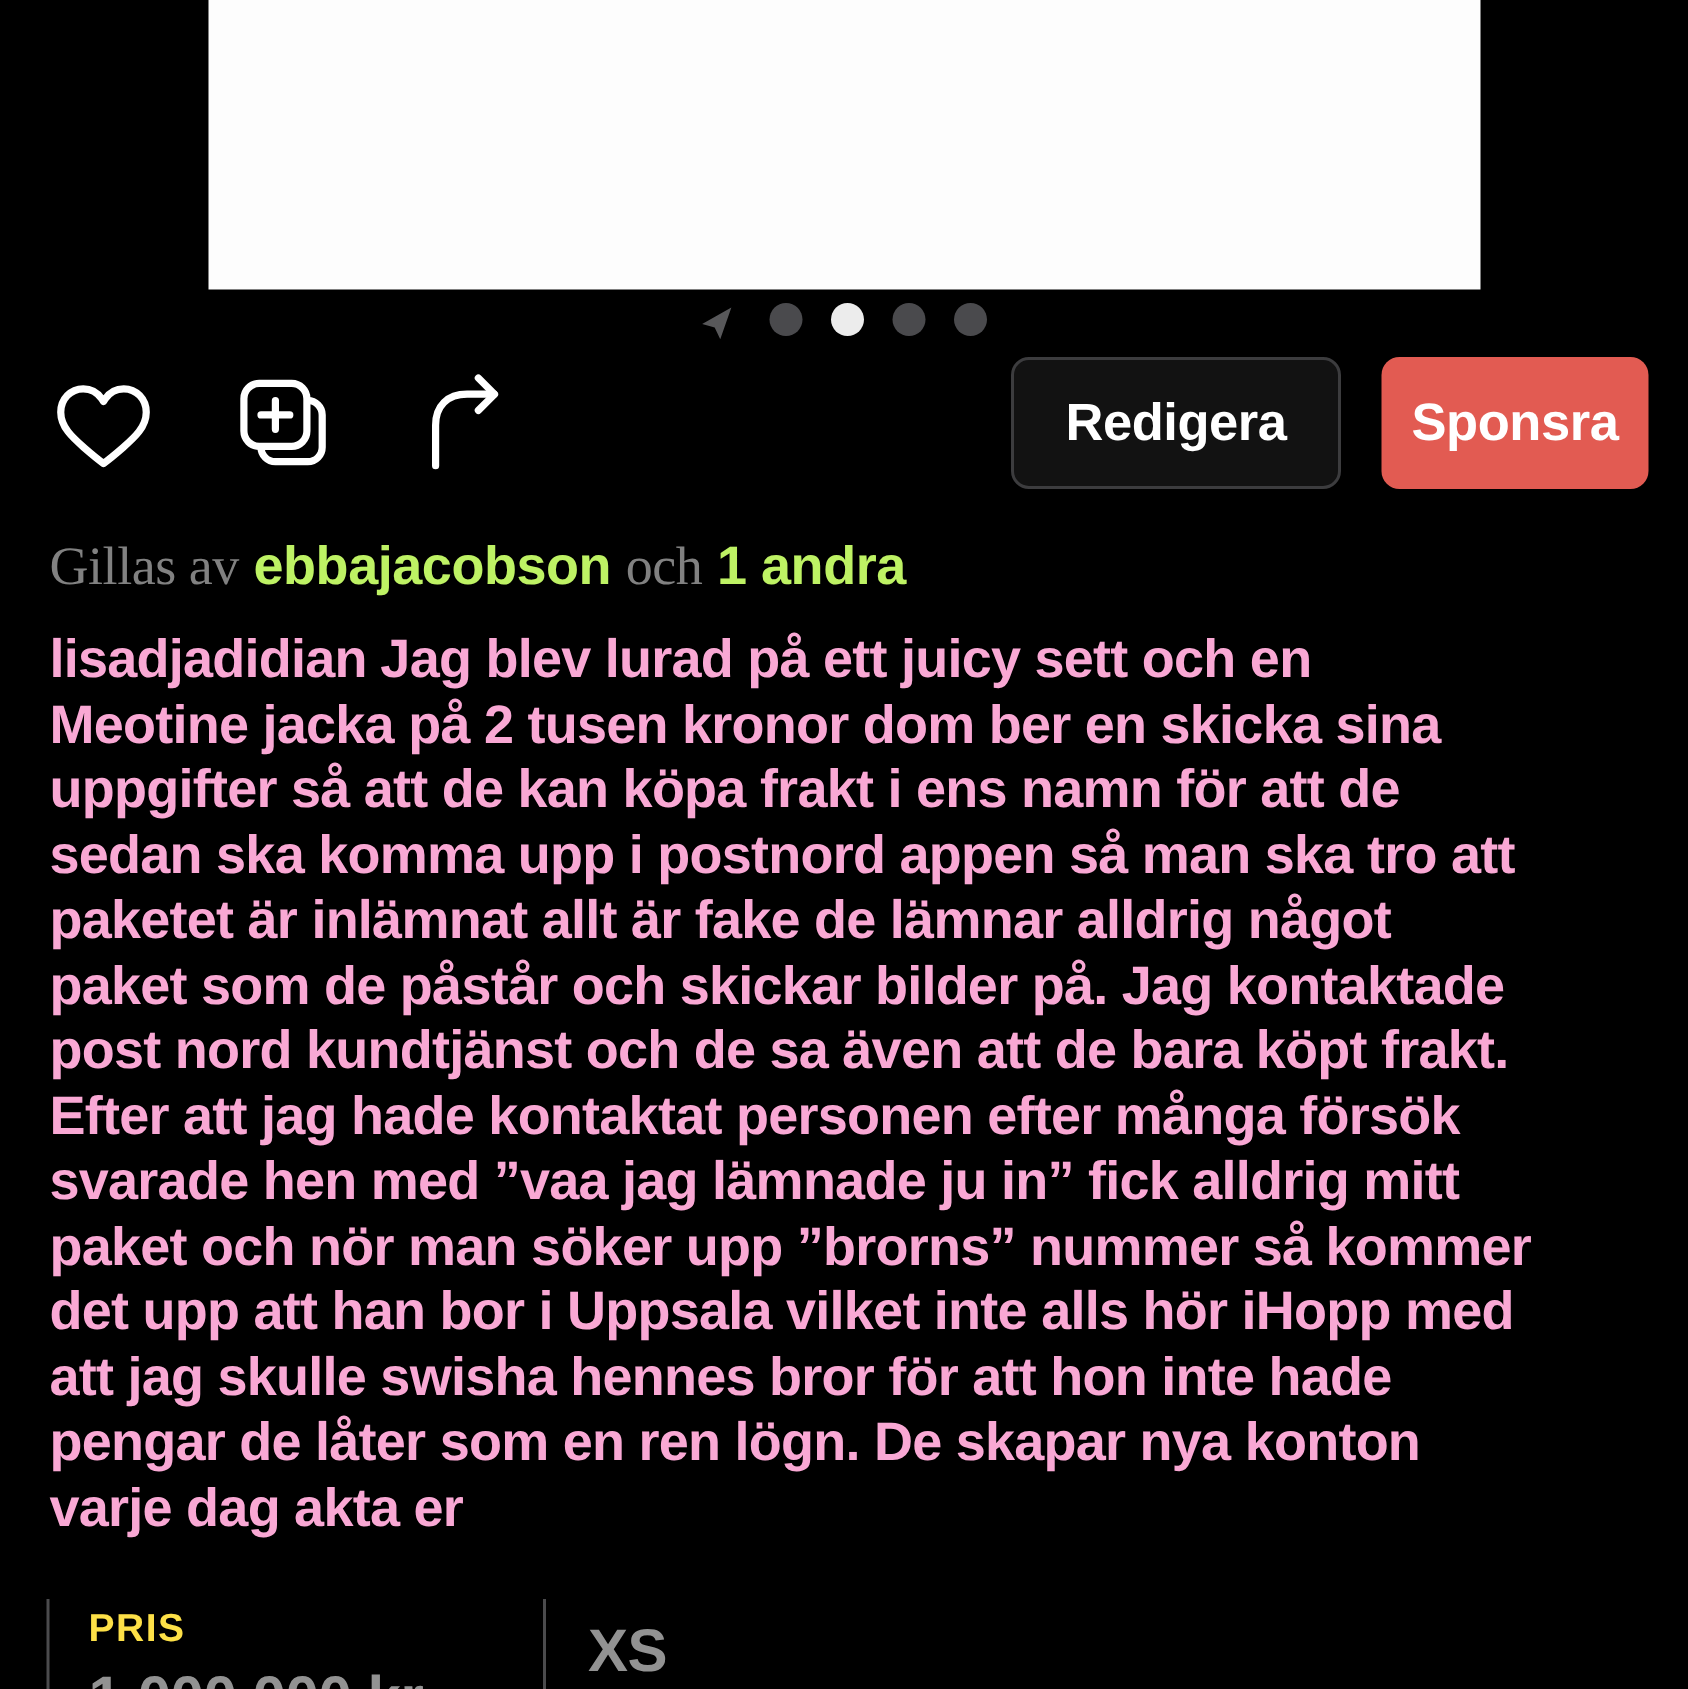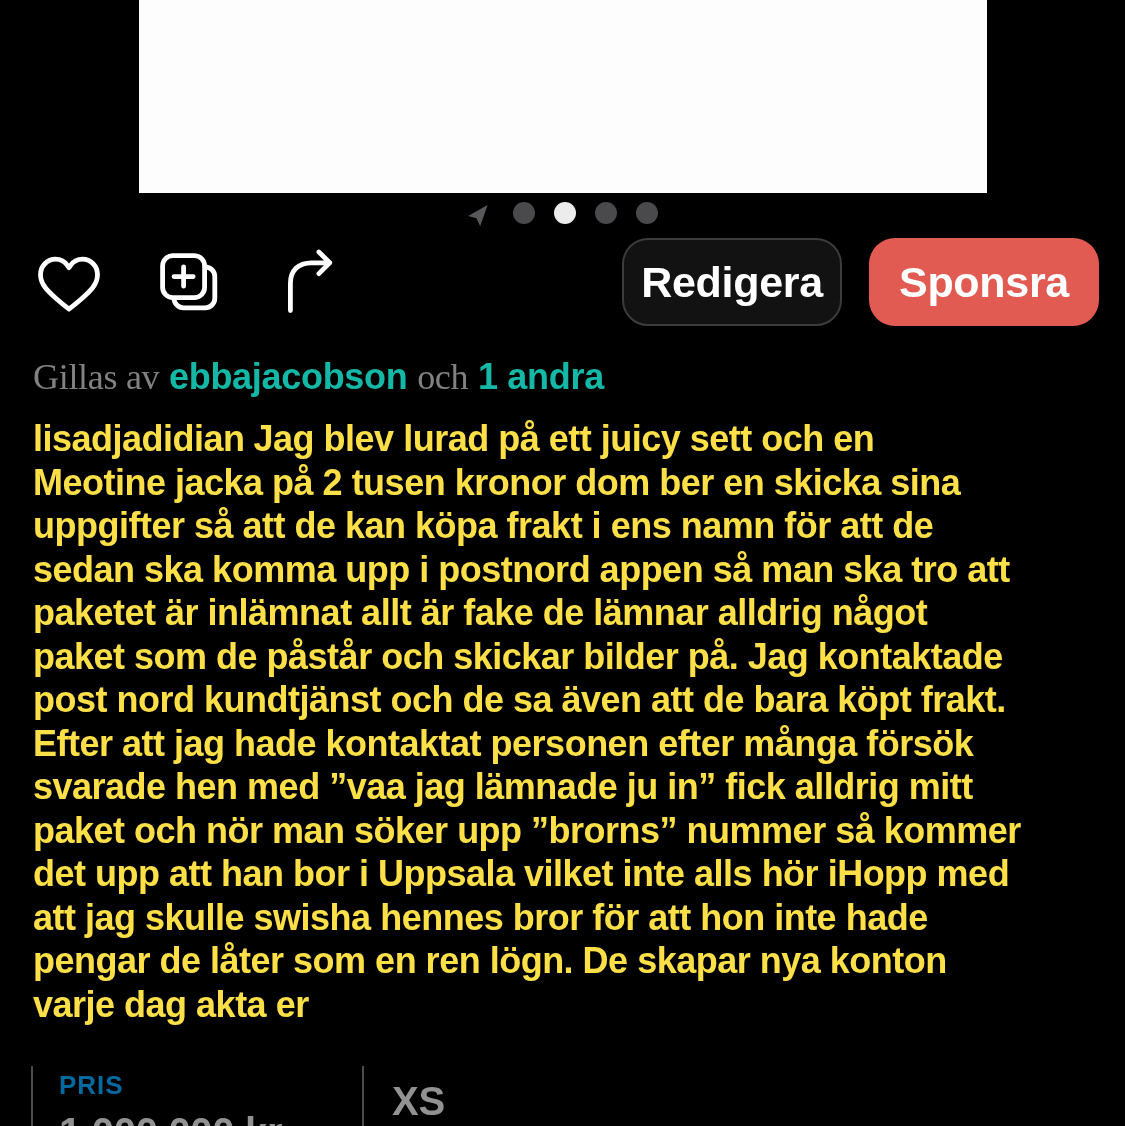--- a/index.html
+++ b/index.html
@@ -51,62 +51,62 @@
     align-items: center;
     justify-content: space-between;
   }
   .left-icons { display: flex; align-items: center; gap: 48px; }
   .icon-btn { width: 72px; height: 72px; display: block; background: none; border: none; padding: 0; cursor: pointer; }
   .icon-btn svg { width: 100%; height: 100%; display: block; }
 
   .right-buttons { display: flex; align-items: center; gap: 27px; }
   .btn {
     height: 88px;
-    border-radius: 26px;
+    border-radius: 12px;
     font-family: inherit;
-    font-size: 43px;
+    font-size: 35px;
     font-weight: 700;
     color: #fff;
     display: flex;
     align-items: center;
     justify-content: center;
     cursor: pointer;
     letter-spacing: -0.3px;
   }
   .btn-edit {
     width: 220px;
     background: #121212;
     border: 2.5px solid #3c3c3e;
   }
   .btn-sponsor {
-    width: 230px;
+    width: 178px;
     background: var(--sponsor-button, #e25b52);
     border: none;
   }
 
   
   .likes-line {
     position: absolute;
     left: 33px; top: 356px;
     font-size: 36px;
     white-space: nowrap;
     letter-spacing: -0.3px;
   }
   .likes-line .muted { color: var(--secondary-text, #818181); font-weight: 500; font-family: Liberation Serif, serif; }
-  .likes-line .strong { color: #14b8a6; font-weight: 700; }
+  .likes-line .strong { color: #bef264; font-weight: 700; }
 
   
   .caption {
     position: absolute;
     left: 33px; top: 417px;
     width: 1078px;
     font-size: 36px;
     line-height: 43.5px;
     font-weight: 600;
-    color: #fde047;
+    color: #f9a8d4;
     letter-spacing: -0.5px;
   }
   .caption .username { font-weight: 800; margin-right: 9px; }
   .caption .caption-text { white-space: pre-line; }
 
   
   .details {
     position: absolute;
     left: 31px; top: 1066px;
     right: 0;
@@ -116,21 +116,21 @@
   .detail-col {
     border-left: 2.5px solid #4b4b4d;
     padding: 4px 0 40px 26px;
   }
   .detail-col.col-price { width: 331px; }
   .detail-col.col-size { flex: 1; padding-left: 28px; }
   .detail-label {
     font-size: 26px;
     font-weight: 700;
     letter-spacing: 1px;
-    color: #0369a1;
+    color: #fde047;
   }
   .detail-value {
     margin-top: 9px;
     font-size: 40px;
     font-weight: 700;
     color: #929292;
     letter-spacing: -0.3px;
   }
 </style>
 </head>

